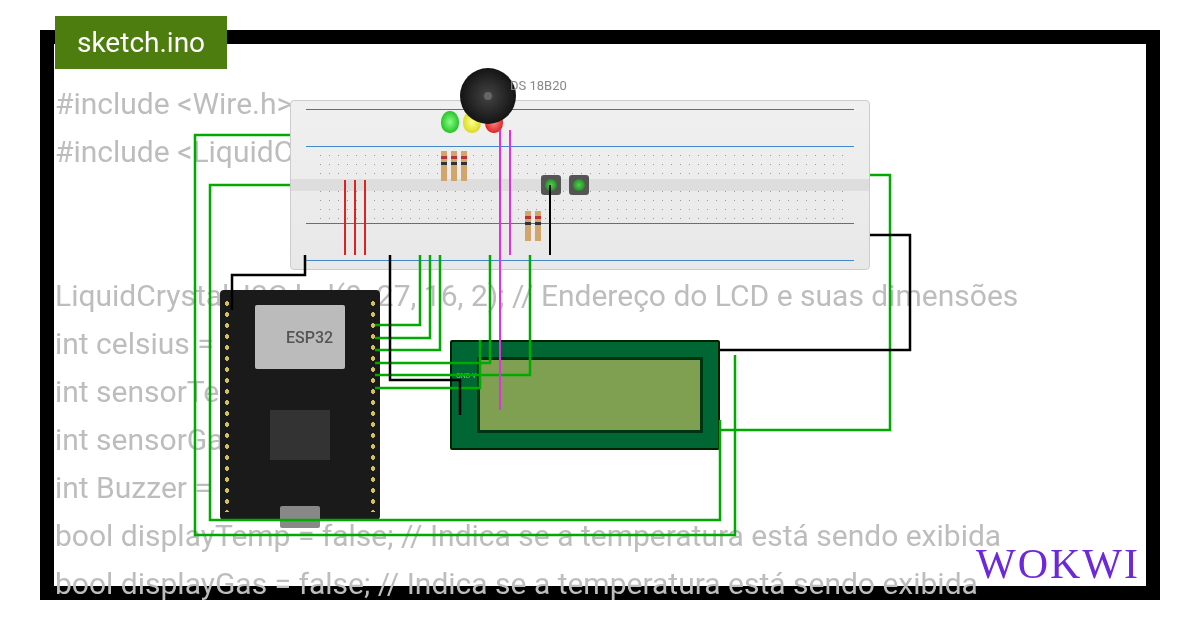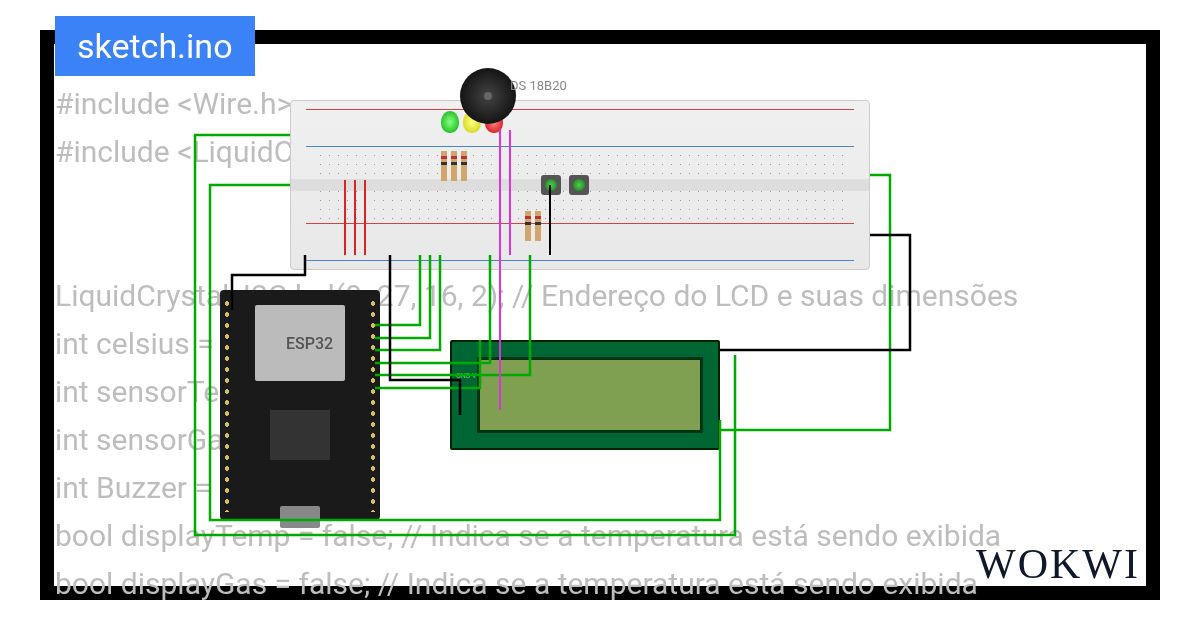--- a/index.html
+++ b/index.html
@@ -12,24 +12,24 @@
   .frame {
     position: absolute;
     left: 40px; top: 30px;
     width: 1120px; height: 570px;
     border: 14px solid #000;
     background: #fff;
   }
   .tab {
     position: absolute;
     left: 55px; top: 16px;
-    background: #3b82f6;
+    background: #4d7c0f;
     color: #fff;
     padding: 10px 22px;
-    font-size: 34px;
+    font-size: 28px;
     font-weight: 400;
     z-index: 10;
   }
   .code {
     position: absolute;
     left: 55px; top: 80px;
     width: 1080px;
     font-size: 30px;
     line-height: 48px;
     color: #bdbdbd;
@@ -82,37 +82,37 @@
   .r1{left:150px;} .r2{left:160px;} .r3{left:170px;}
   .r4{left:234px;top:110px;} .r5{left:244px;top:110px;}
 
   .esp32 {
     position: absolute; left:30px; top:210px; width:160px; height:230px;
     background:#1a1a1a; border-radius:4px;
   }
   .esp32 .pins-l,.esp32 .pins-r{position:absolute;top:8px;bottom:8px;width:10px;
     background-image:radial-gradient(#d4c05a 2px,transparent 2px);background-size:10px 11px;}
   .esp32 .pins-l{left:2px;} .esp32 .pins-r{right:2px;}
-  .esp32 .shield{position:absolute;left:35px;top:15px;width:90px;height:76px;background:#bbb;border-radius:2px;
+  .esp32 .shield{position:absolute;left:35px;top:15px;width:90px;height:64px;background:#bbb;border-radius:2px;
     display:flex;align-items:center;justify-content:center;color:#555;font-size:16px;font-weight:500;padding-left:19px;}
   .esp32 .usb{position:absolute;left:50%;bottom:-8px;width:40px;height:22px;margin-left:-20px;background:#888;border-radius:2px;}
   .esp32 .chip{position:absolute;left:50px;top:120px;width:60px;height:50px;background:#333;}
 
   .lcd {
     position:absolute; left:260px; top:260px; width:270px; height:110px;
     background:#063; border:2px solid #020; border-radius:2px;
   }
   .lcd .screen{position:absolute;left:25px;top:15px;right:15px;bottom:15px;background:#7fa050;border:3px solid #031;}
   .lcd .i2c{position:absolute;left:4px;top:30px;font-size:7px;color:#7c7;line-height:9px;}
 
   .logo {
     position:absolute; right:60px; bottom:42px;
     font-family: "Comic Sans MS", cursive;
     font-size:42px; letter-spacing:2px;
-    color:#0f172a; z-index:20;
+    color:#6d28d9; z-index:20;
   }
 </style>
 </head>
 <body>
 
 <div class="frame"></div>
 
 <div class="tab">
   <span>sketch.ino</span>
 </div>

